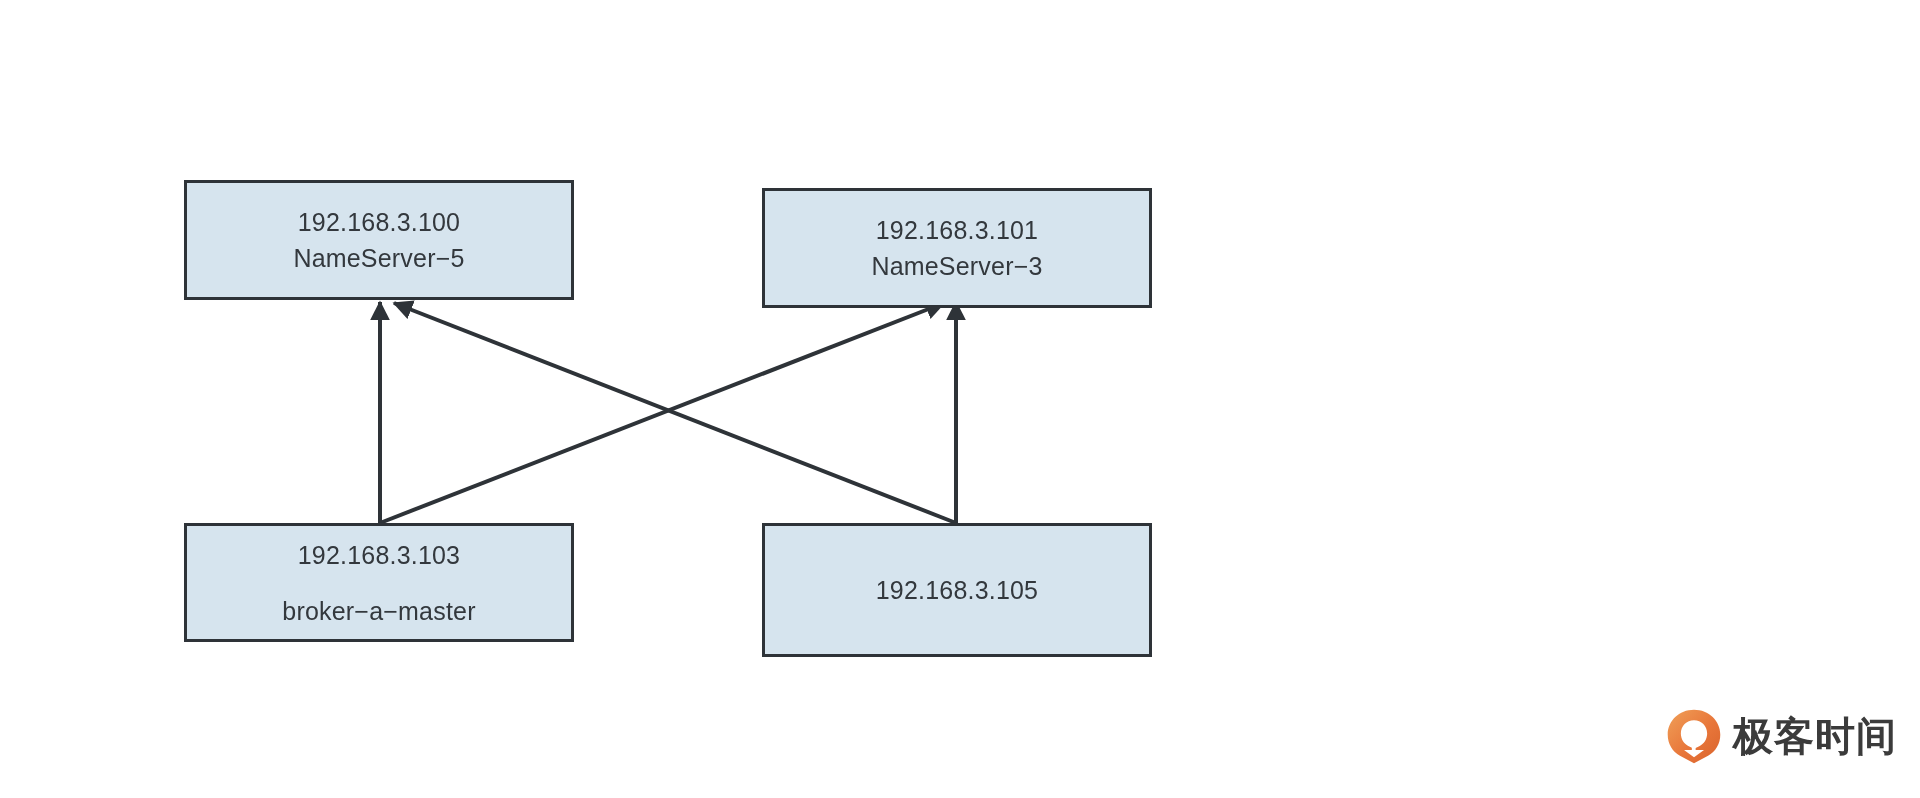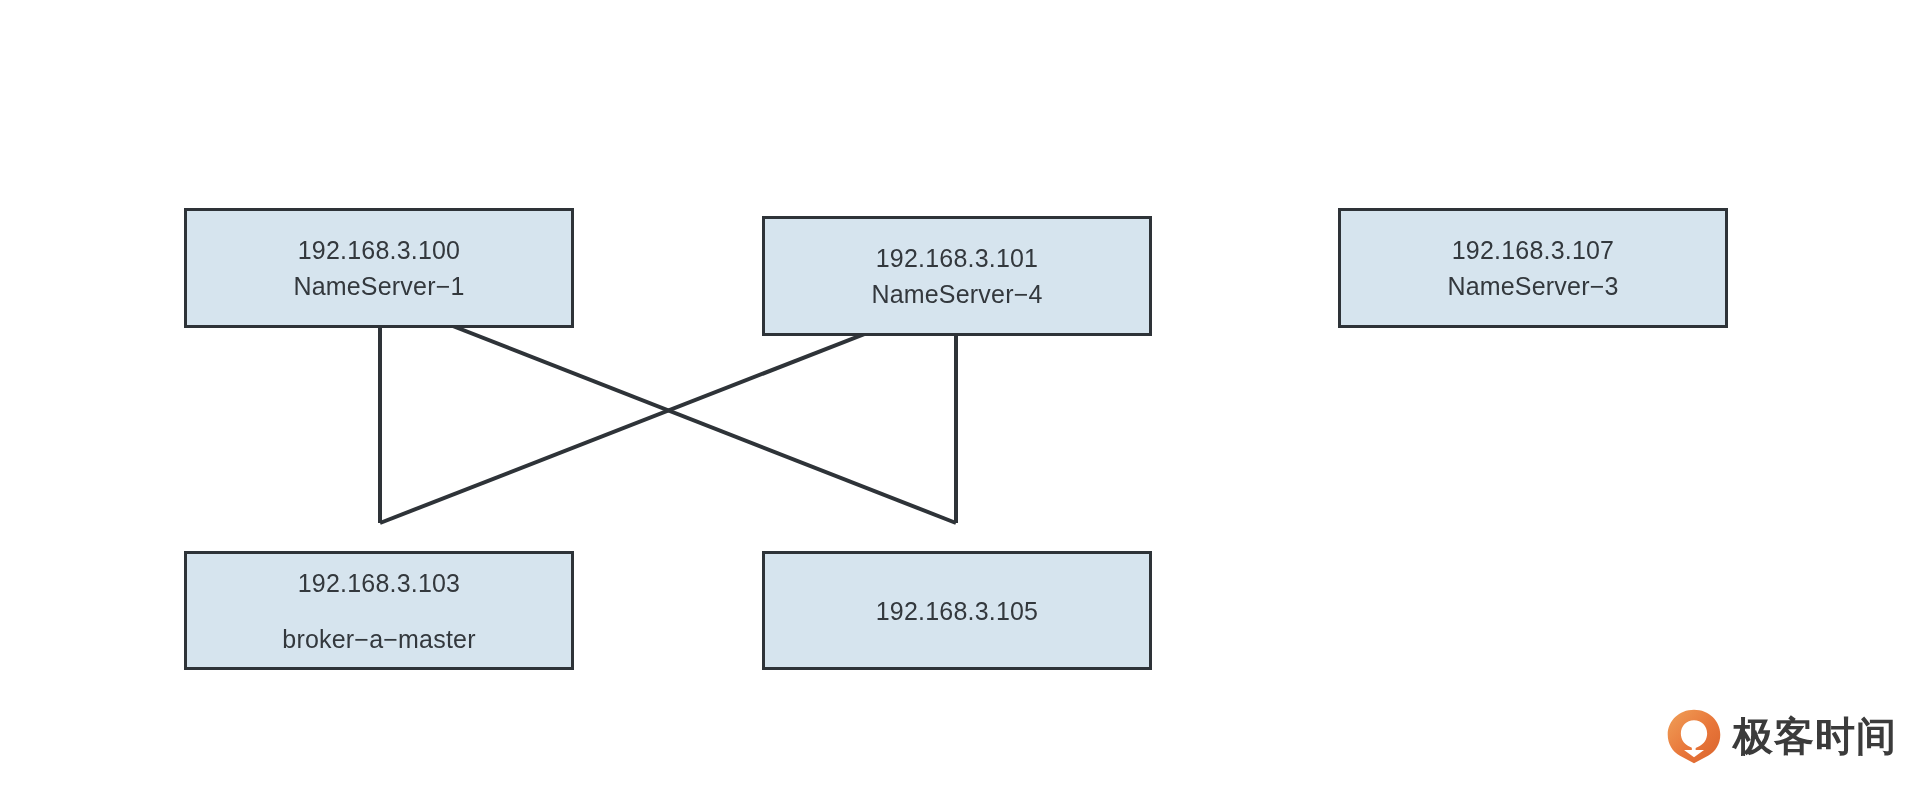--- a/index.html
+++ b/index.html
@@ -23,21 +23,20 @@
   .node-box {
     position: absolute;
     box-sizing: border-box;
     background: #d6e4ee;
     border: 3px solid #2e3338;
     display: flex;
     flex-direction: column;
     align-items: center;
     justify-content: center;
     z-index: 3;
-    margin-top: 28px;
   }
   .node-line {
     font-size: 25px;
     line-height: 36px;
     color: #33383d;
     letter-spacing: 0.2px;
     white-space: nowrap;
   }
   #edge-layer {
     position: absolute;
@@ -89,39 +88,35 @@
 
     <line x1="956" y1="523" x2="956" y2="302" stroke="#2e3338" stroke-width="4" marker-end="url(#ah)"></line>
 
     <line x1="380" y1="523" x2="944" y2="303" stroke="#2e3338" stroke-width="4" marker-end="url(#ah)"></line>
 
     <line x1="956" y1="523" x2="394" y2="303" stroke="#2e3338" stroke-width="4" marker-end="url(#ah)"></line>
   </svg>
 
   <div class="node-box" style="left:184px;top:180px;width:390px;height:120px;">
     <div class="node-line">192.168.3.100</div>
-    <div class="node-line">NameServer−1</div>
+    <div class="node-line">NameServer−5</div>
   </div>
 
   <div class="node-box" style="left:762px;top:188px;width:390px;height:120px;">
     <div class="node-line">192.168.3.101</div>
-    <div class="node-line">NameServer−4</div>
+    <div class="node-line">NameServer−3</div>
   </div>
 
-  <div class="node-box" style="left:1338px;top:180px;width:390px;height:120px;">
-    <div class="node-line">192.168.3.107</div>
-    <div class="node-line">NameServer−3</div>
-  </div>
 
   <div class="node-box" style="left:184px;top:523px;width:390px;height:119px;gap:20px;">
     <div class="node-line">192.168.3.103</div>
     <div class="node-line">broker−a−master</div>
   </div>
 
-  <div class="node-box" style="left:762px;top:523px;width:390px;height:119px;">
+  <div class="node-box" style="left:762px;top:523px;width:390px;height:134px;">
     <div class="node-line">192.168.3.105</div>
   </div>
 
   <div id="brand-logo">
     <svg class="logo-mark" viewBox="0 0 64 64" xmlns="http://www.w3.org/2000/svg">
       <defs>
         <linearGradient id="gt-grad" x1="0" y1="0" x2="1" y2="1">
           <stop offset="0%" stop-color="#f0a058"></stop>
           <stop offset="55%" stop-color="#e8763a"></stop>
           <stop offset="100%" stop-color="#d9632c"></stop>

